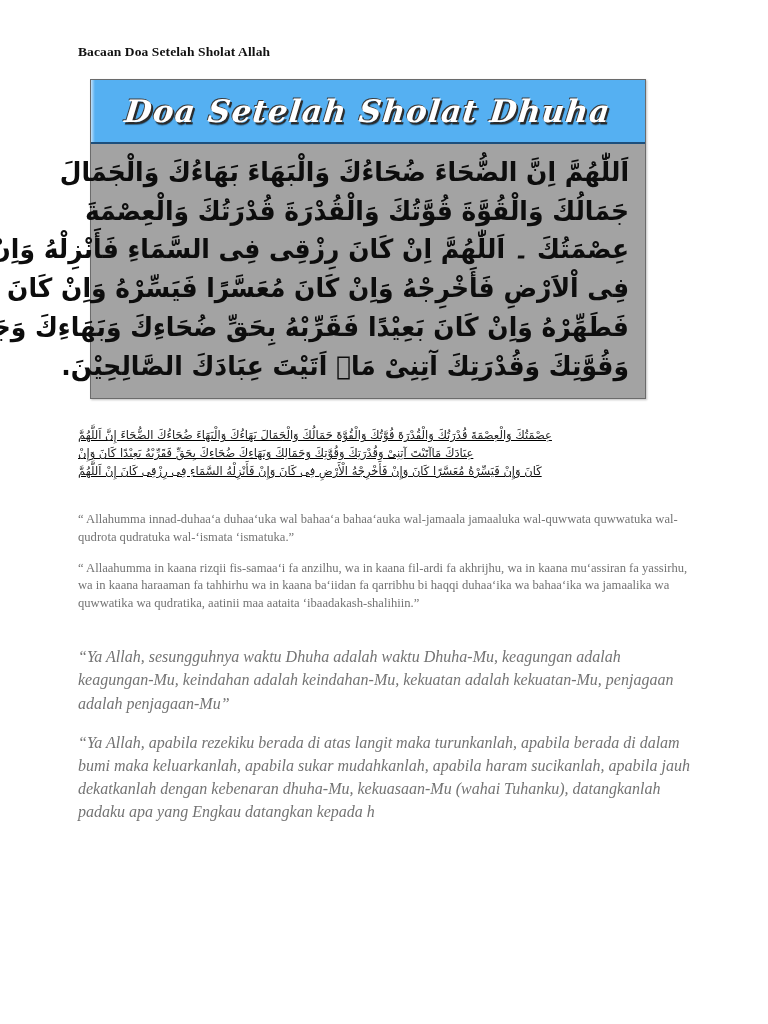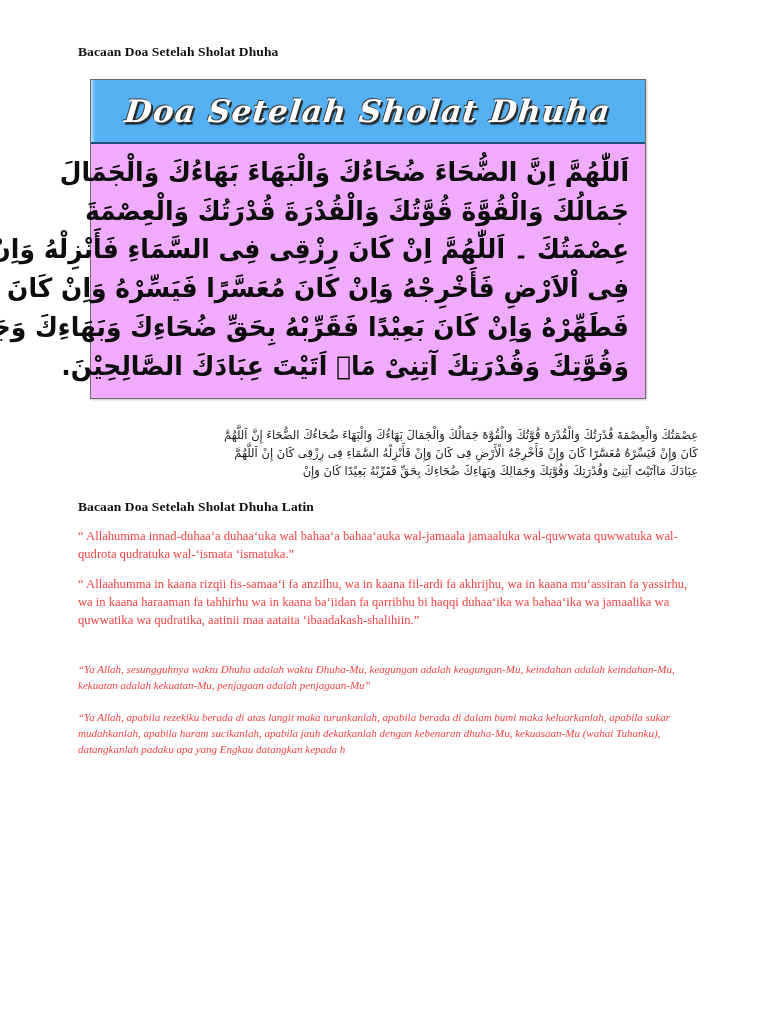--- a/index.html
+++ b/index.html
@@ -70,80 +70,81 @@
     letter-spacing: 1.2px;
     text-shadow:
        2px 2px 0 #2b2b2b,
        2px 3px 1px rgba(0,0,0,0.45),
       -1px -1px 0 #3a3a3a;
     white-space: nowrap;
     transform: skewX(-6deg);
   }
 
   .calligraphy {
-    background: #f0abfc;
+    background: #a3a3a3;
     padding: 10px 16px 12px 16px;
     direction: rtl;
   }
   .calligraphy-line {
     font-family: "DejaVu Sans", sans-serif;
     font-size: 25px;
     line-height: 1.55;
     text-align: center;
     white-space: nowrap;
     color: #0d0d0d;
     font-weight: 600;
     letter-spacing: -0.5px;
     transform: scaleY(1.06);
   }
 
   
   .arabic-block {
     direction: rtl;
-    text-align: right;
+    text-align: left;
     margin: 12px 0 0 0;
     padding-right: 2px;
     width: 100%;
+    text-decoration: underline;
   }
   .arabic-line {
     font-family: "DejaVu Sans", sans-serif;
     font-size: 11.5px;
     line-height: 1.55;
     color: #1a1a1a;
     white-space: nowrap;
     overflow: visible;
   }
 
   
   p.para {
     font-family: "Liberation Serif", "DejaVu Serif", serif;
     font-size: 12.6px;
     line-height: 1.42;
     margin: 0;
-    color: #ef4444;
+    color: #737373;
     text-align: left;
   }
   p.para-italic {
     font-style: italic;
-    font-size: 11px;
+    font-size: 16px;
     line-height: 1.45;
   }
 
   .sp-18 { height: 18px; }
   .sp-16 { height: 16px; }
   .sp-14 { height: 14px; }
   .sp-13 { height: 13px; }
   .sp-12 { height: 12px; }
 </style>
 </head>
 <body>
 
 <div class="page">
 
-  <h2 class="section-heading">Bacaan Doa Setelah Sholat Dhuha</h2>
+  <h2 class="section-heading">Bacaan Doa Setelah Sholat Allah</h2>
 
   <div class="figure">
 
     <div class="banner">
       <span class="banner-text">Doa Setelah Sholat Dhuha</span>
     </div>
 
     <div class="calligraphy">
       <div class="calligraphy-line">اَللّٰهُمَّ اِنَّ الضُّحَاءَ ضُحَاءُكَ وَالْبَهَاءَ بَهَاءُكَ وَالْجَمَالَ</div>
       <div class="calligraphy-line">جَمَالُكَ وَالْقُوَّةَ قُوَّتُكَ وَالْقُدْرَةَ قُدْرَتُكَ وَالْعِصْمَةَ</div>
@@ -153,27 +154,26 @@
       <div class="calligraphy-line">وَقُوَّتِكَ وَقُدْرَتِكَ آتِنِىْ مَاۤ اَتَيْتَ عِبَادَكَ الصَّالِحِيْنَ.</div>
     </div>
 
   </div>
 
   <div class="sp-16"></div>
 
 
   <div class="arabic-block">
     <div class="arabic-line">عِصْمَتُكَ وَالْعِصْمَةَ قُدْرَتُكَ وَالْقُدْرَةَ قُوَّتُكَ وَالْقُوَّةَ جَمَالُكَ وَالْجَمَالَ بَهَاءُكَ وَالْبَهَاءَ ضُحَاءُكَ الضُّحَاءَ إِنَّ اَللَّهُمَّ</div>
+    <div class="arabic-line">عِبَادَكَ مَاآتَيْتَ آتِنِىْ وَقُدْرَتِكَ وَقُوَّتِكَ وَجَمَالِكَ وَبَهَاءِكَ ضُحَاءِكَ بِحَقِّ فَقَرِّبْهُ بَعِيْدًا كَانَ وَإِنْ</div>
     <div class="arabic-line">كَانَ وَإِنْ فَيَسِّرْهُ مُعَسَّرًا كَانَ وَإِنْ فَأَخْرِجْهُ الْأَرْضِ فِى كَانَ وَإِنْ فَأَنْزِلْهُ السَّمَاءِ فِى رِزْقِى كَانَ إِنْ اَللَّهُمَّ</div>
-    <div class="arabic-line">عِبَادَكَ مَاآتَيْتَ آتِنِىْ وَقُدْرَتِكَ وَقُوَّتِكَ وَجَمَالِكَ وَبَهَاءِكَ ضُحَاءِكَ بِحَقِّ فَقَرِّبْهُ بَعِيْدًا كَانَ وَإِنْ</div>
   </div>
 
   <div class="sp-18"></div>
 
-  <h2 class="section-heading">Bacaan Doa Setelah Sholat Dhuha Latin</h2>
 
   <div class="sp-12"></div>
 
   <p class="para">“ Allahumma innad-duhaa‘a duhaa‘uka wal bahaa‘a bahaa‘auka wal-jamaala jamaaluka wal-quwwata quwwatuka wal-qudrota qudratuka wal-‘ismata ‘ismatuka.”</p>
 
   <div class="sp-13"></div>
 
   <p class="para">“ Allaahumma in kaana rizqii fis-samaa‘i fa anzilhu, wa in kaana fil-ardi fa akhrijhu, wa in kaana mu‘assiran fa yassirhu, wa in kaana haraaman fa tahhirhu wa in kaana ba‘iidan fa qarribhu bi haqqi duhaa‘ika wa bahaa‘ika wa jamaalika wa quwwatika wa qudratika, aatinii maa aataita ‘ibaadakash-shalihiin.”</p>
 
   <div class="sp-18"></div>

